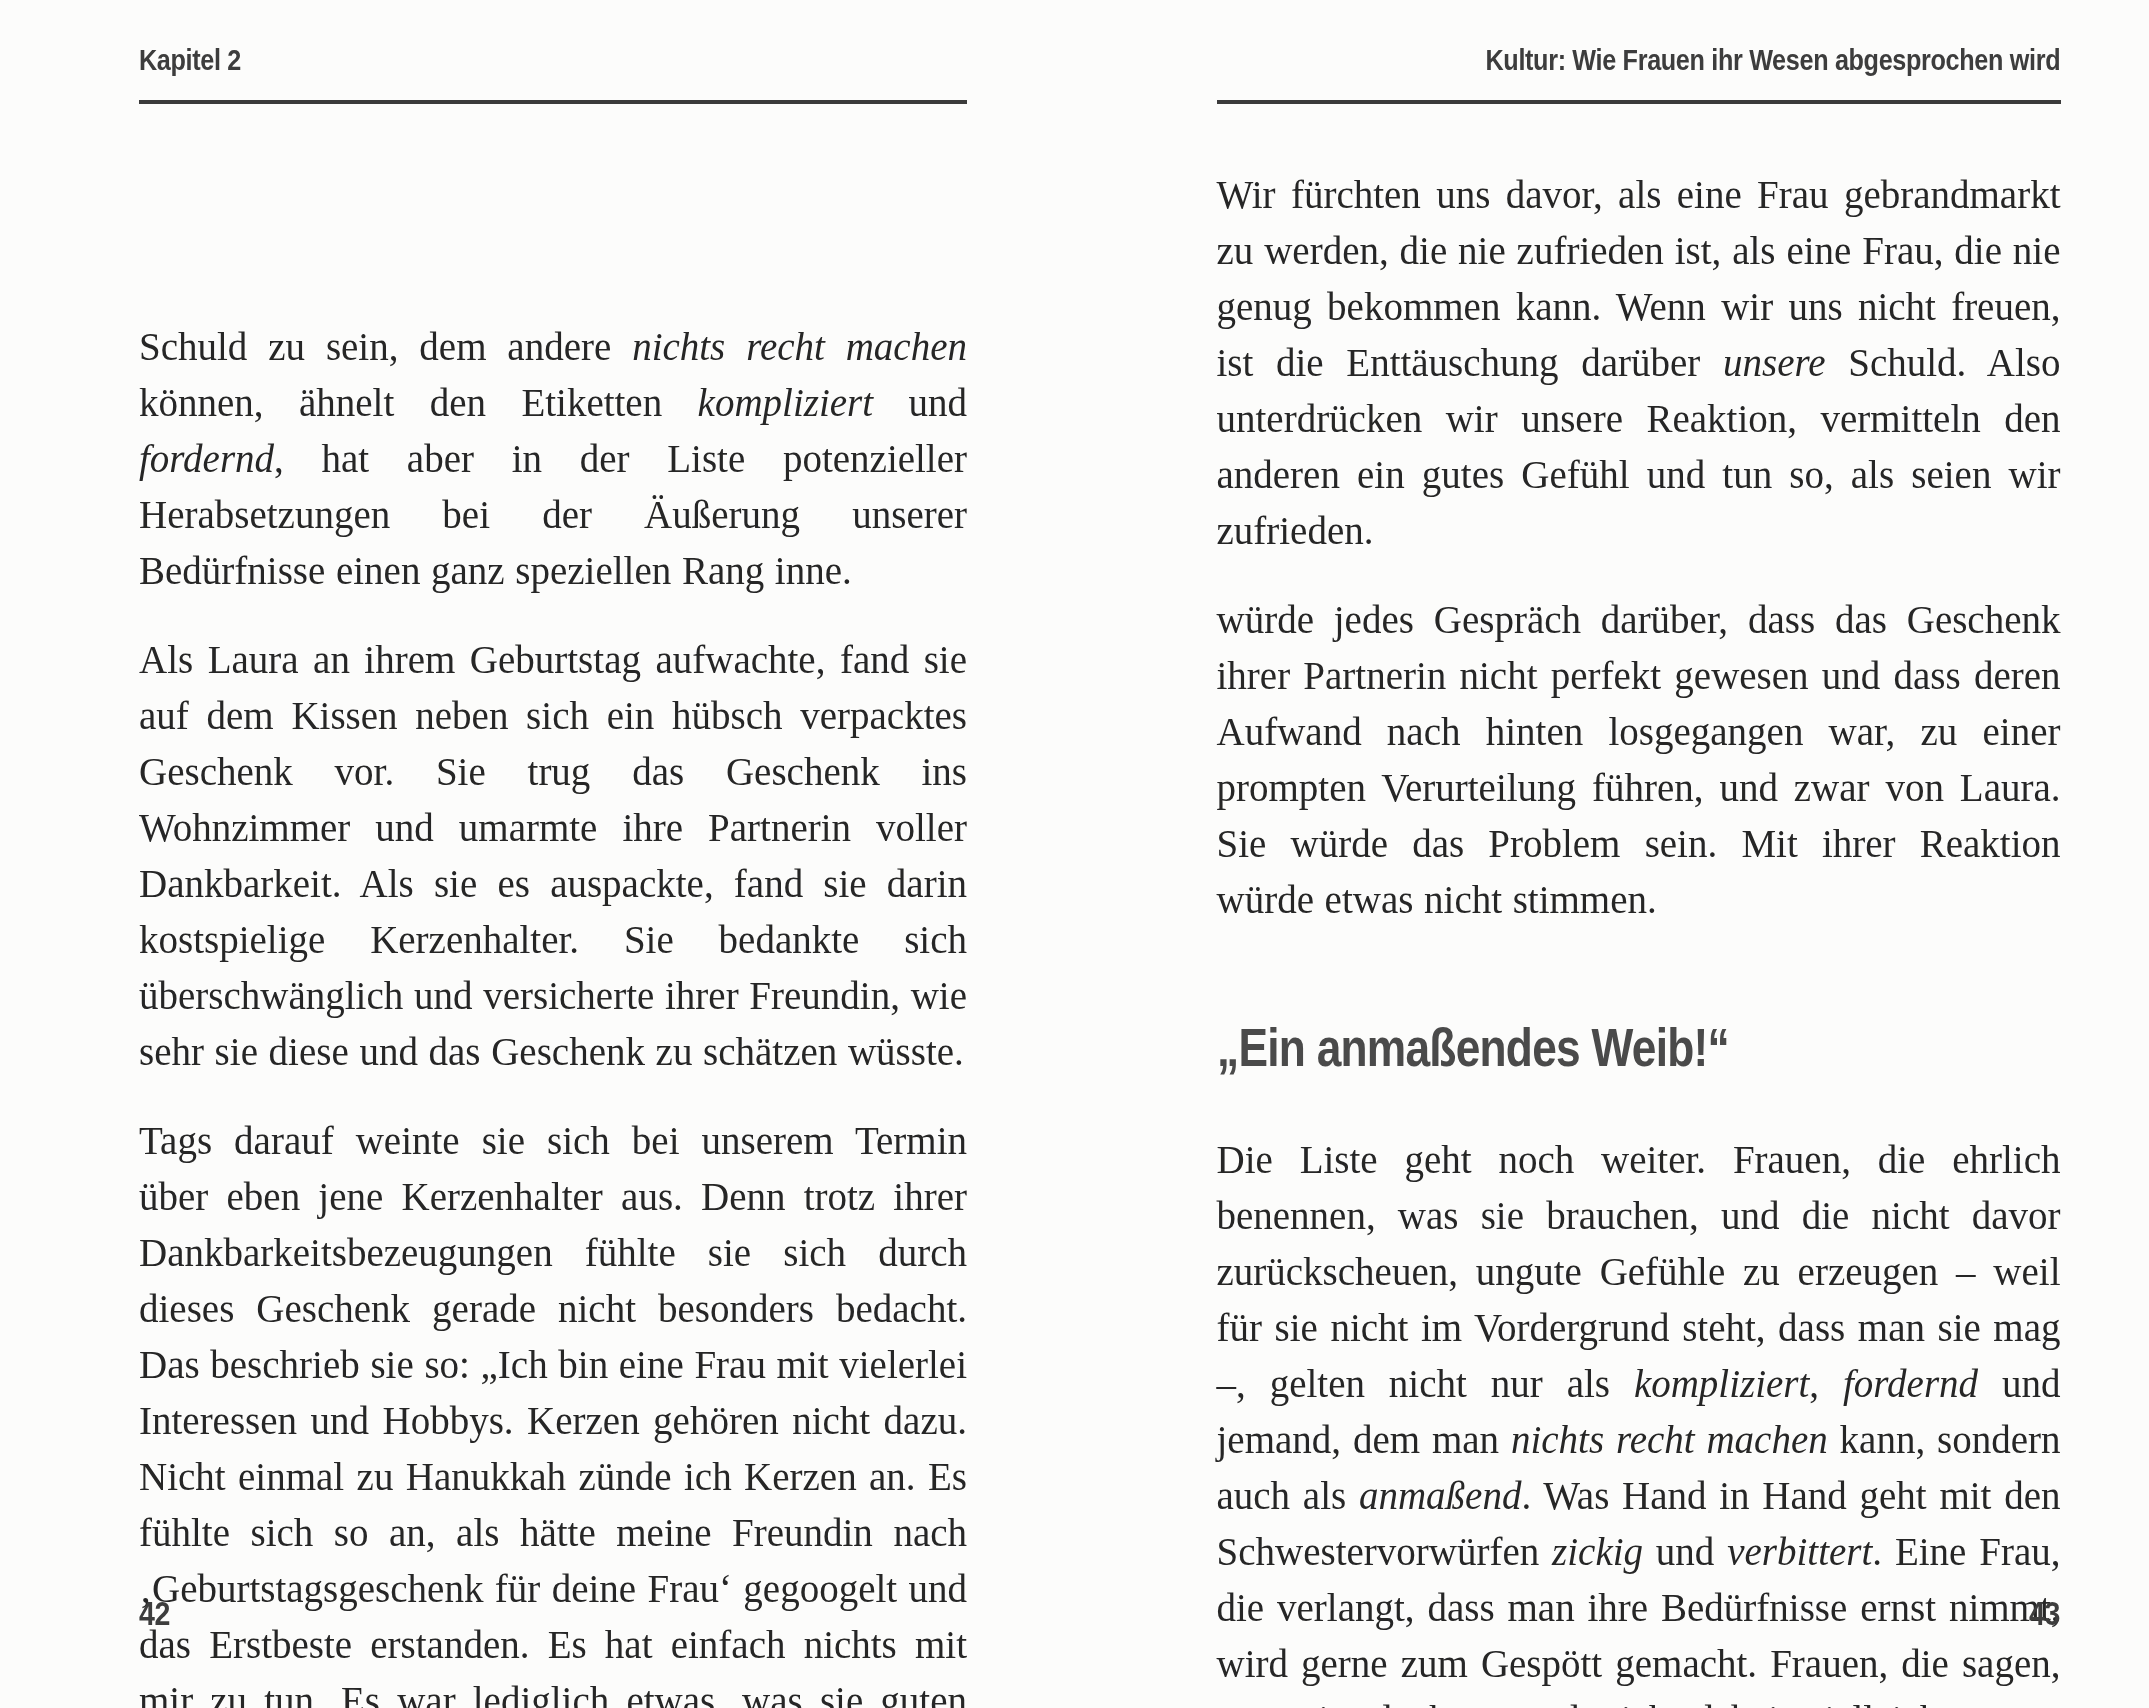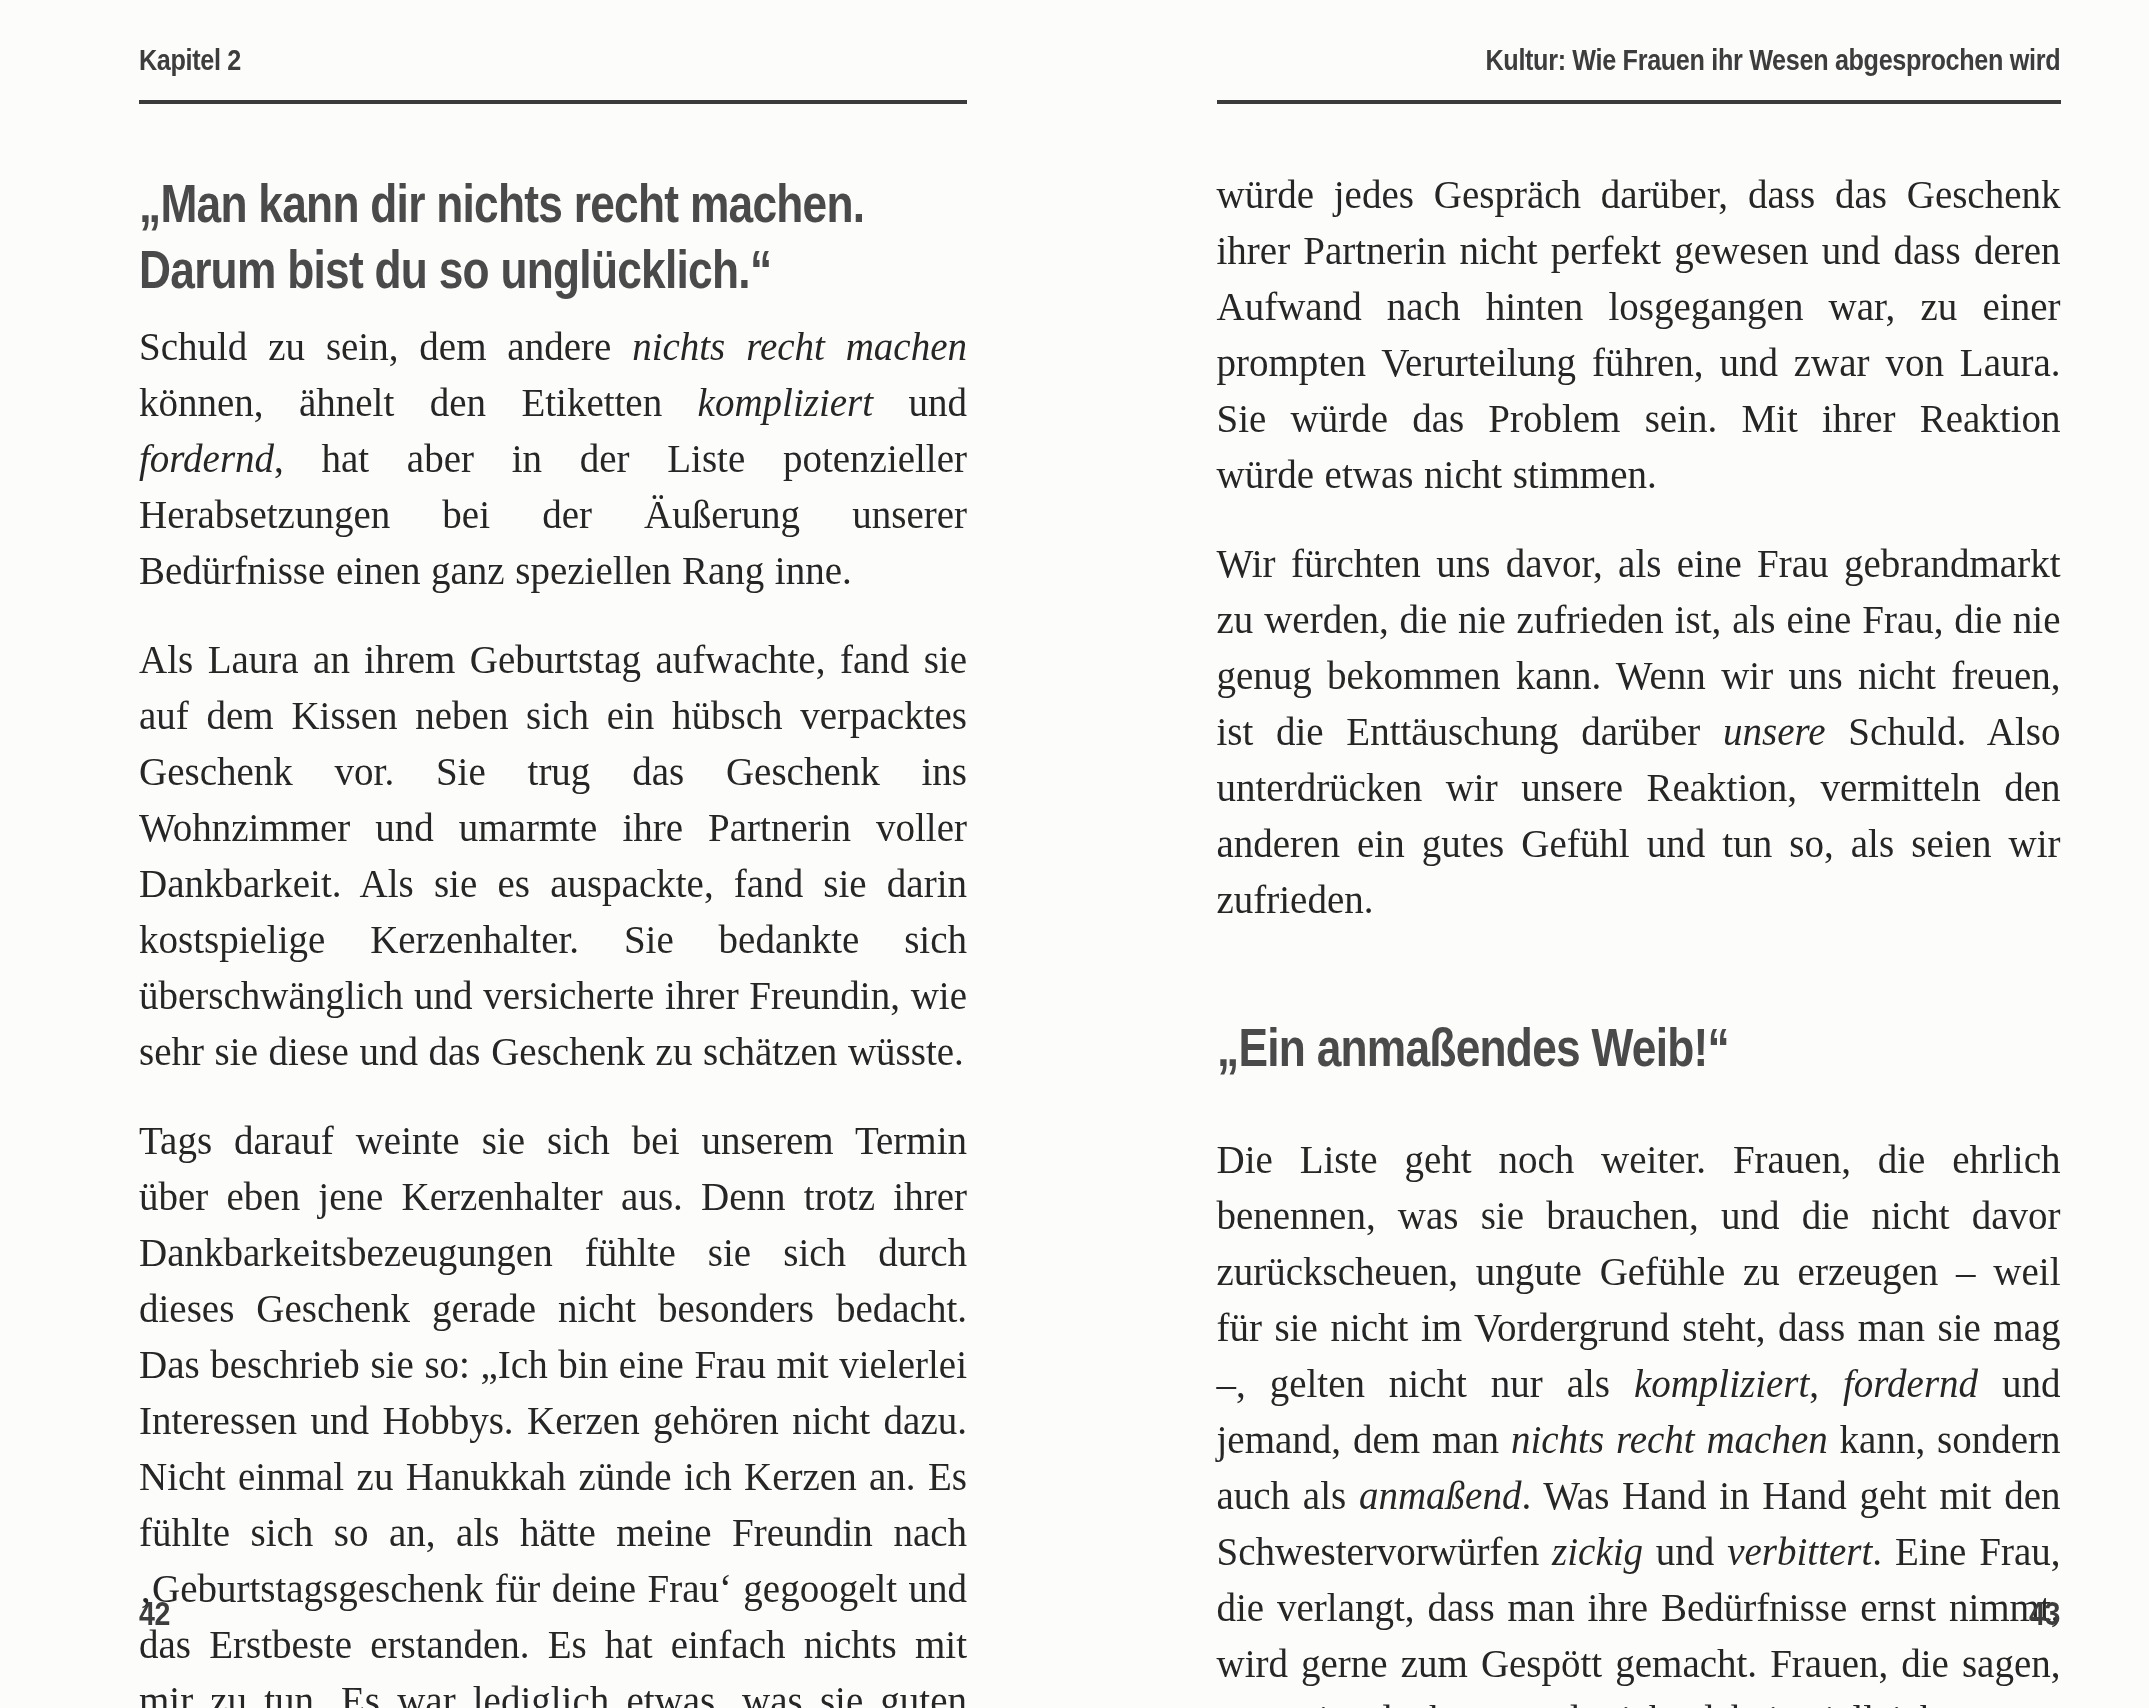--- a/index.html
+++ b/index.html
@@ -72,26 +72,20 @@
 
 <div class="spread">
 
   <div class="page">
     <div class="content-left">
       <div class="running-head">
         <span class="cond">Kapitel 2</span>
       </div>
       <div class="head-rule"></div>
 
-      <div class="heading-block-left">
-        <div class="chapter-heading">
-            <div>„Man kann dir nichts recht machen.</div>
-            <div>Darum bist du so unglücklich.“</div>
-          </div>
-      </div>
 
       <div class="text-flow-left">
           <p class="para"><span>Schuld zu sein, dem andere </span><em>nichts recht machen</em><span> können, ähnelt den Etiketten </span><em>kompliziert</em><span> und </span><em>fordernd</em><span>, hat aber in der Liste potenzieller Herabsetzungen bei der Äußerung unserer Bedürfnisse einen ganz speziellen Rang inne.</span></p>
           <p class="para"><span>Als Laura an ihrem Geburtstag aufwachte, fand sie auf dem Kissen neben sich ein hübsch verpacktes Geschenk vor. Sie trug das Geschenk ins Wohnzimmer und umarmte ihre Partnerin voller Dankbarkeit. Als sie es auspackte, fand sie darin kostspielige Kerzenhalter. Sie bedankte sich überschwänglich und versicherte ihrer Freundin, wie sehr sie diese und das Geschenk zu schätzen wüsste.</span></p>
           <p class="para"><span>Tags darauf weinte sie sich bei unserem Termin über eben jene Kerzenhalter aus. Denn trotz ihrer Dankbarkeitsbezeugungen fühlte sie sich durch dieses Geschenk gerade nicht besonders bedacht. Das beschrieb sie so: „Ich bin eine Frau mit vielerlei Interessen und Hobbys. Kerzen gehören nicht dazu. Nicht einmal zu Hanukkah zünde ich Kerzen an. Es fühlte sich so an, als hätte meine Freundin nach ‚Geburtstagsgeschenk für deine Frau‘ gegoogelt und das Erstbeste erstanden. Es hat einfach nichts mit mir zu tun. Es war lediglich etwas, was sie guten Gewissens verschenken konnte.“</span></p>
         </div>
 
       <div class="page-number pn-left">
         <span class="cond">42</span>
       </div>
@@ -100,22 +94,22 @@
 
   <div class="page">
     <div class="content-right">
       <div class="running-head align-right">
         <span class="cond-r">Kultur: Wie Frauen ihr Wesen abgesprochen wird</span>
       </div>
       <div class="head-rule"></div>
 
       <div class="text-flow-right">
         <div>
+            <p class="para"><span>Wir fürchten uns davor, als eine Frau gebrandmarkt zu werden, die nie zufrieden ist, als eine Frau, die nie genug bekommen kann. Wenn wir uns nicht freuen, ist die Enttäuschung darüber </span><em>unsere</em><span> Schuld. Also unterdrücken wir unsere Reaktion, vermitteln den anderen ein gutes Gefühl und tun so, als seien wir zufrieden.</span></p>
             <p class="para"><span>würde jedes Gespräch darüber, dass das Geschenk ihrer Partnerin nicht perfekt gewesen und dass deren Aufwand nach hinten losgegangen war, zu einer prompten Verurteilung führen, und zwar von Laura. Sie würde das Problem sein. Mit ihrer Reaktion würde etwas nicht stimmen.</span></p>
-            <p class="para"><span>Wir fürchten uns davor, als eine Frau gebrandmarkt zu werden, die nie zufrieden ist, als eine Frau, die nie genug bekommen kann. Wenn wir uns nicht freuen, ist die Enttäuschung darüber </span><em>unsere</em><span> Schuld. Also unterdrücken wir unsere Reaktion, vermitteln den anderen ein gutes Gefühl und tun so, als seien wir zufrieden.</span></p>
           </div>
         <div class="section-heading">
           <div class="chapter-heading">„Ein anmaßendes Weib!“</div>
         </div>
         <div>
             <p class="para"><span>Die Liste geht noch weiter. Frauen, die ehrlich benennen, was sie brauchen, und die nicht davor zurückscheuen, ungute Gefühle zu erzeugen – weil für sie nicht im Vordergrund steht, dass man sie mag –, gelten nicht nur als </span><em>kompliziert</em><span>, </span><em>fordernd</em><span> und jemand, dem man </span><em>nichts recht machen</em><span> kann, sondern auch als </span><em>anmaßend</em><span>. Was Hand in Hand geht mit den Schwestervorwürfen </span><em>zickig</em><span> und </span><em>verbittert</em><span>. Eine Frau, die verlangt, dass man ihre Bedürfnisse ernst nimmt, wird gerne zum Gespött gemacht. Frauen, die sagen, was sie denken, und sich dabei vielleicht sogar aufregen, werden von der Gesellschaft gerne mit Verachtung gestraft und ins Lächerliche gezogen. Einer solchen Frau wird oft der Stempel anmaßend aufgedrückt, ganz gleich, wie beherrscht sie sich verhält. Sie gilt als dreist, ausgeflippt und neurotisch, kurz vor der nächstschlimmeren Titulierung als Schreckschraube. Und sowohl Männer als auch Frauen genießen es, eine solche Frau zu hassen.</span></p>
           </div>
       </div>
 
       <div class="page-number pn-right">

